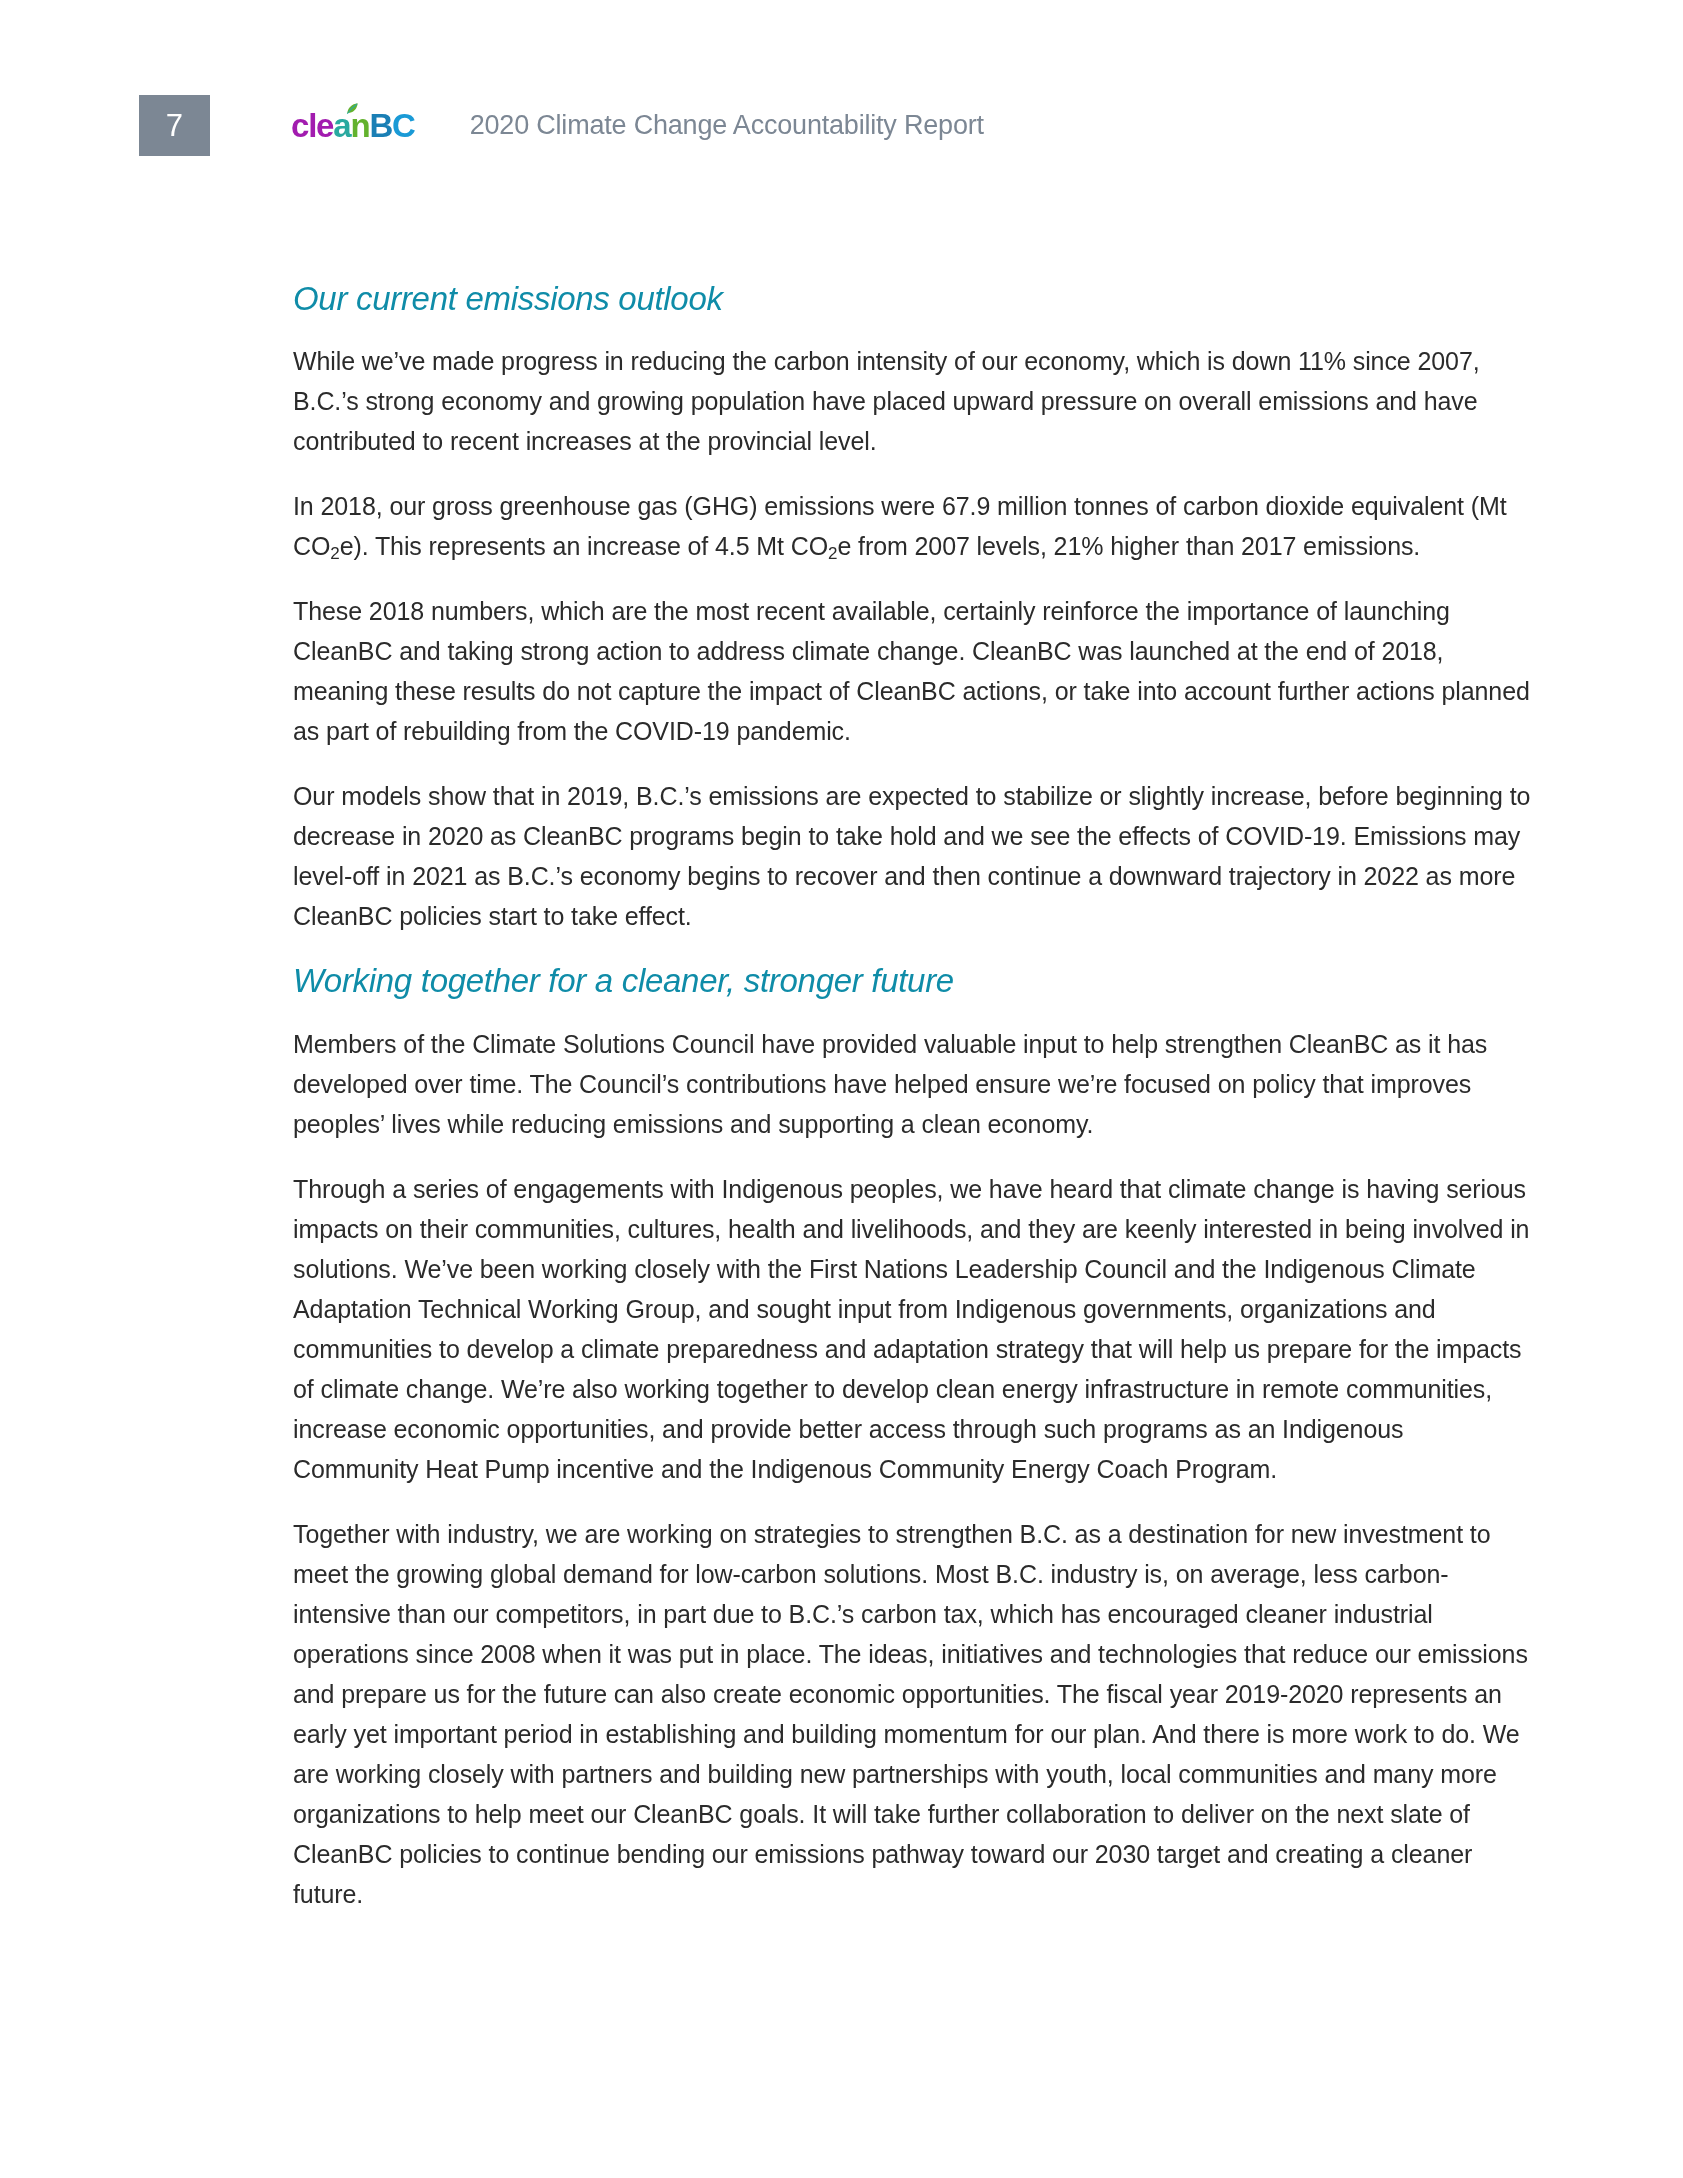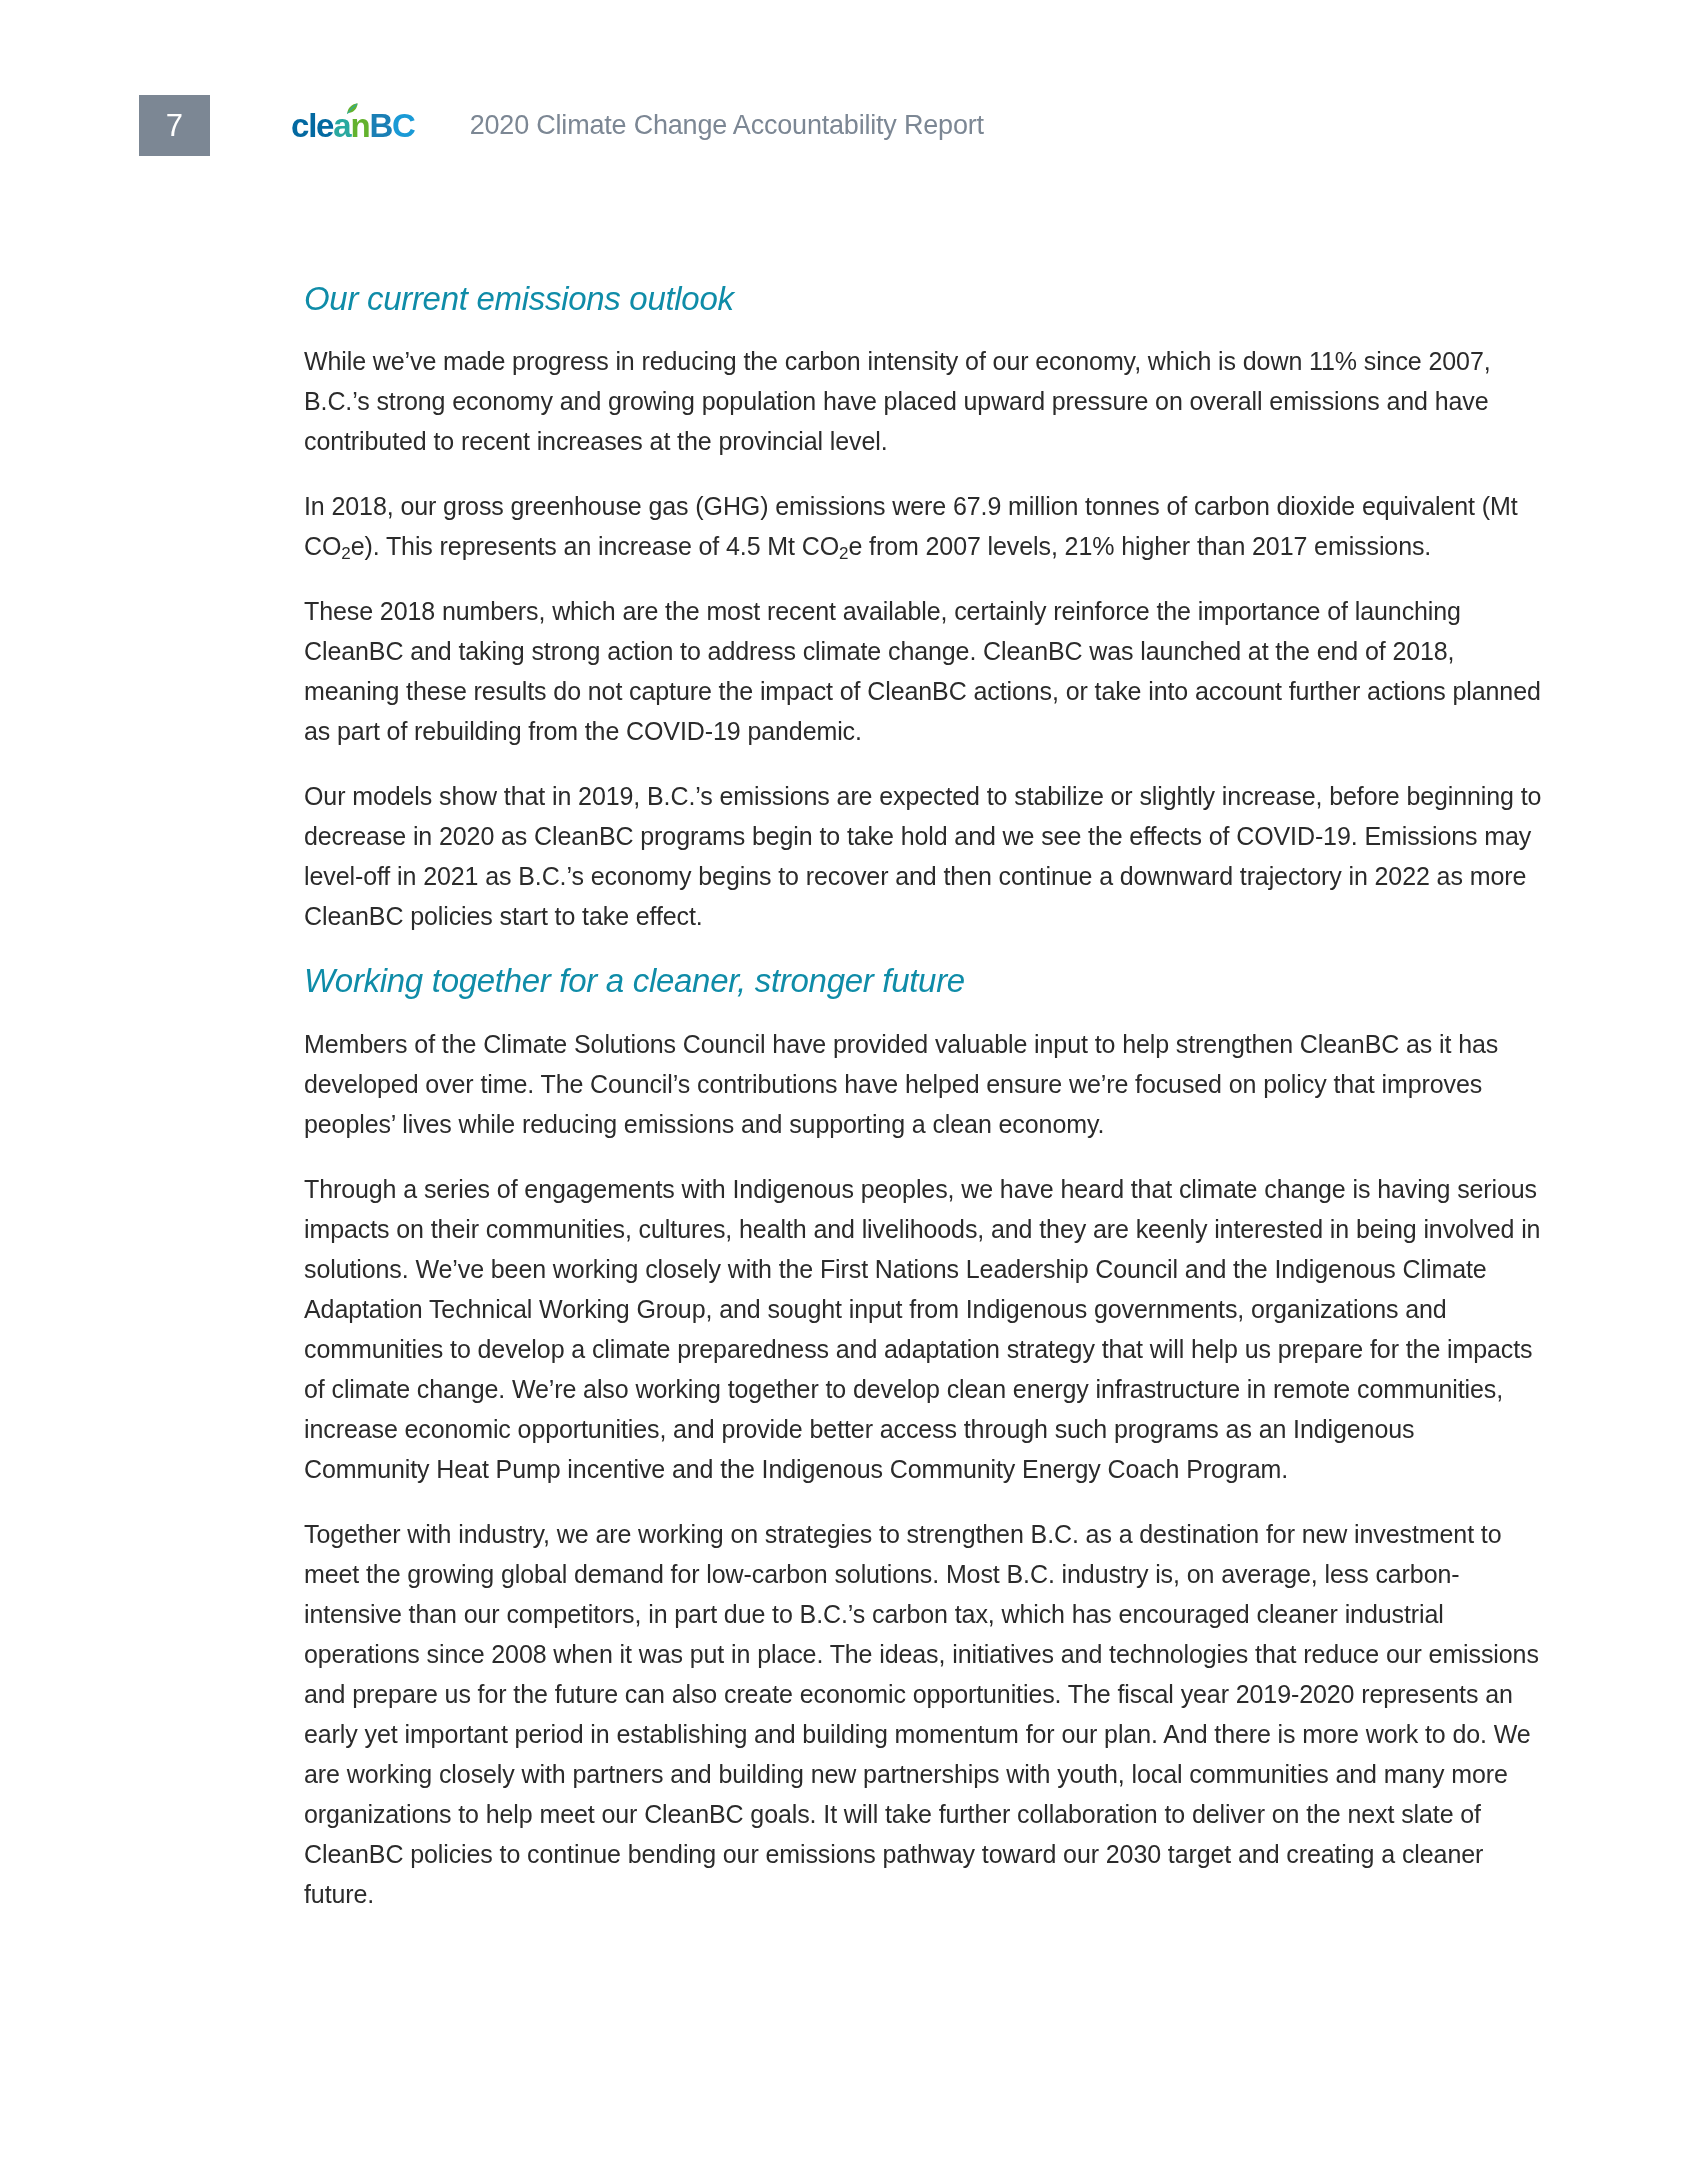--- a/index.html
+++ b/index.html
@@ -57,21 +57,21 @@
     flex: 0 0 auto;
     font-family: "Liberation Sans", sans-serif;
     font-weight: bold;
     font-size: 33px;
     line-height: 1;
     letter-spacing: -1.2px;
     white-space: nowrap;
     display: flex;
     align-items: baseline;
   }
-  .logo .lg-clean { color: #0369a1; }
+  .logo .lg-clean { color: #a21caf; }
   .logo .lg-a     { color: #2aa9a0; }
   .logo .lg-n     { color: #63b22e; }
   .logo .lg-b     { color: #1a7fb5; }
   .logo .lg-c     { color: #1a9ad6; }
   .logo .leaf {
     position: absolute;
     left: 55px;
     top: -7px;
     width: 13px;
     height: 13px;
@@ -85,21 +85,21 @@
     font-family: "Liberation Sans", sans-serif;
     letter-spacing: -0.2px;
     white-space: nowrap;
     flex: 0 0 auto;
   }
 
   
   .content {
     position: absolute;
     top: 279px;
-    left: 304px;
+    left: 293px;
     width: 1241px;
   }
 
   h2.section-heading {
     color: #0f8ca8;
     font-style: italic;
     font-weight: 400;
     font-size: 33px;
     line-height: 1.22;
     margin: 0 0 22px 0;

